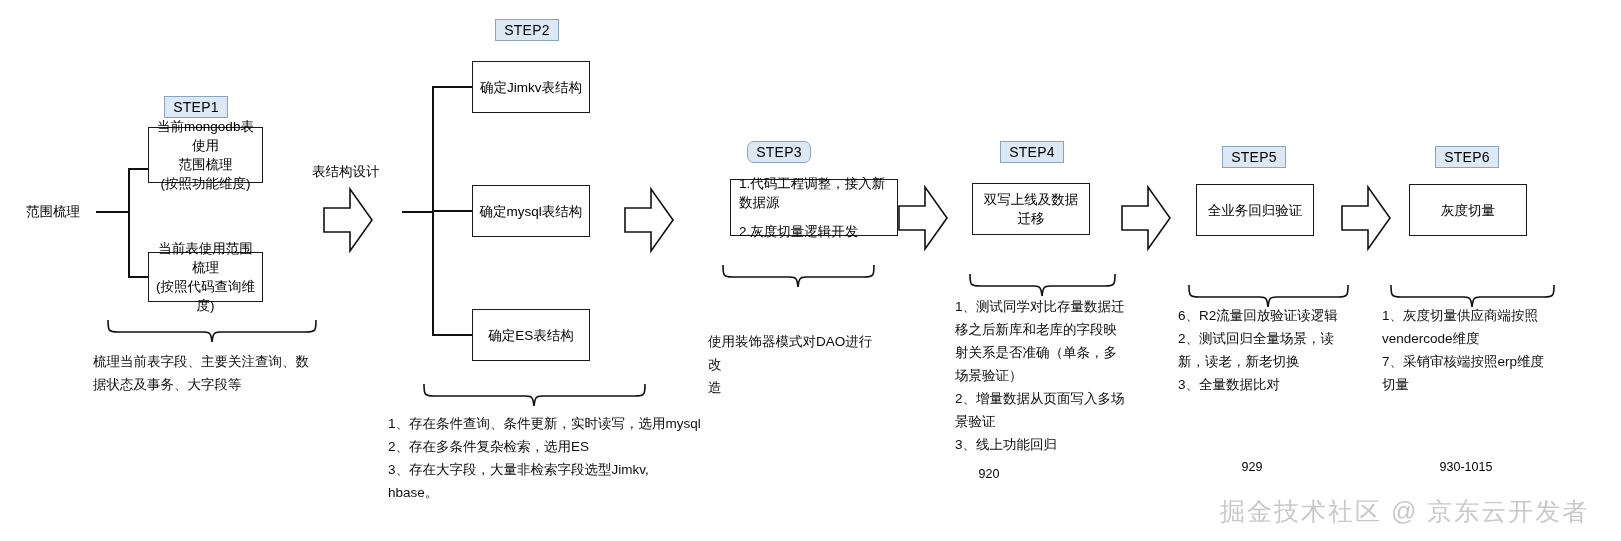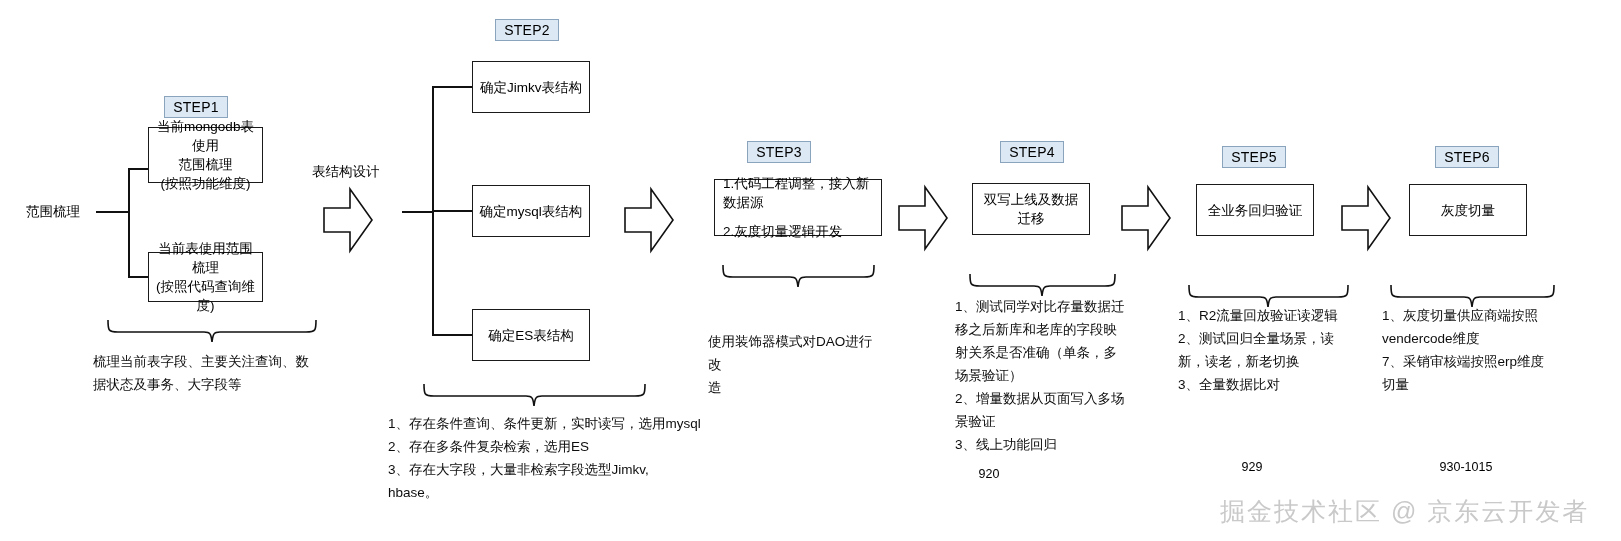--- a/index.html
+++ b/index.html
@@ -43,20 +43,21 @@
     justify-content: center;
     text-align: center;
     font-size: 13.5px;
     line-height: 19px;
     padding: 2px 6px;
   }
   .pbox.left-al {
     justify-content: flex-start;
     text-align: left;
     padding-left: 8px;
+    margin-left: 16px;
   }
   .pbox .inner { width: 100%; }
 
   
   .lbl {
     font-size: 13.5px;
     line-height: 19px;
     white-space: nowrap;
   }
   .note {
@@ -163,21 +164,21 @@
     <div>1、存在条件查询、条件更新，实时读写，选用mysql</div>
     <div>2、存在多条件复杂检索，选用ES</div>
     <div>3、存在大字段，大量非检索字段选型Jimkv,</div>
     <div>hbase。</div>
   </div>
 
   <svg class="abs" style="left:623px; top:186px;" width="52" height="68">
     <polygon points="2,22 28,22 28,3 50,34 28,65 28,46 2,46" fill="#ffffff" stroke="#111111" stroke-width="1.6" stroke-linejoin="miter"></polygon>
   </svg>
 
-  <div class="abs step-badge" style="left:747px; top:141px;">STEP3</div>
+  <div class="abs step-badge" style="left:747px; top:141px;border-radius:7px;">STEP3</div>
 
   <div class="abs pbox left-al" style="left:714px; top:179px; width:168px; height:57px;">
     <div class="inner">
       <div style="margin-bottom:10px;">1.代码工程调整，接入新数据源</div>
       <div>2.灰度切量逻辑开发</div>
     </div>
   </div>
 
   <svg class="abs" style="left:720px; top:263px;" width="158" height="26">
     <path d="M3,2 C3,12 3,14 13,14 L70,14 C77,14 77,17 78,24 C79,17 79,14 86,14 L144,14 C154,14 154,12 154,2" fill="none" stroke="#111111" stroke-width="1.6"></path>
@@ -226,21 +227,21 @@
     <div class="inner">
       <div>全业务回归验证</div>
     </div>
   </div>
 
   <svg class="abs" style="left:1186px; top:283px;" width="166" height="26">
     <path d="M3,2 C3,12 3,14 13,14 L74,14 C81,14 81,17 82,24 C83,17 83,14 90,14 L152,14 C162,14 162,12 162,2" fill="none" stroke="#111111" stroke-width="1.6"></path>
   </svg>
 
   <div class="abs note" style="left:1178px; top:304px; width:175px;">
-    <div>1、R2流量回放验证读逻辑</div>
+    <div>6、R2流量回放验证读逻辑</div>
     <div>2、测试回归全量场景，读</div>
     <div>新，读老，新老切换</div>
     <div>3、全量数据比对</div>
   </div>
 
   <div class="abs num" style="left:1212px; top:459px;">929</div>
 
   <svg class="abs" style="left:1340px; top:184px;" width="52" height="68">
     <polygon points="2,22 28,22 28,3 50,34 28,65 28,46 2,46" fill="#ffffff" stroke="#111111" stroke-width="1.6" stroke-linejoin="miter"></polygon>
   </svg>

